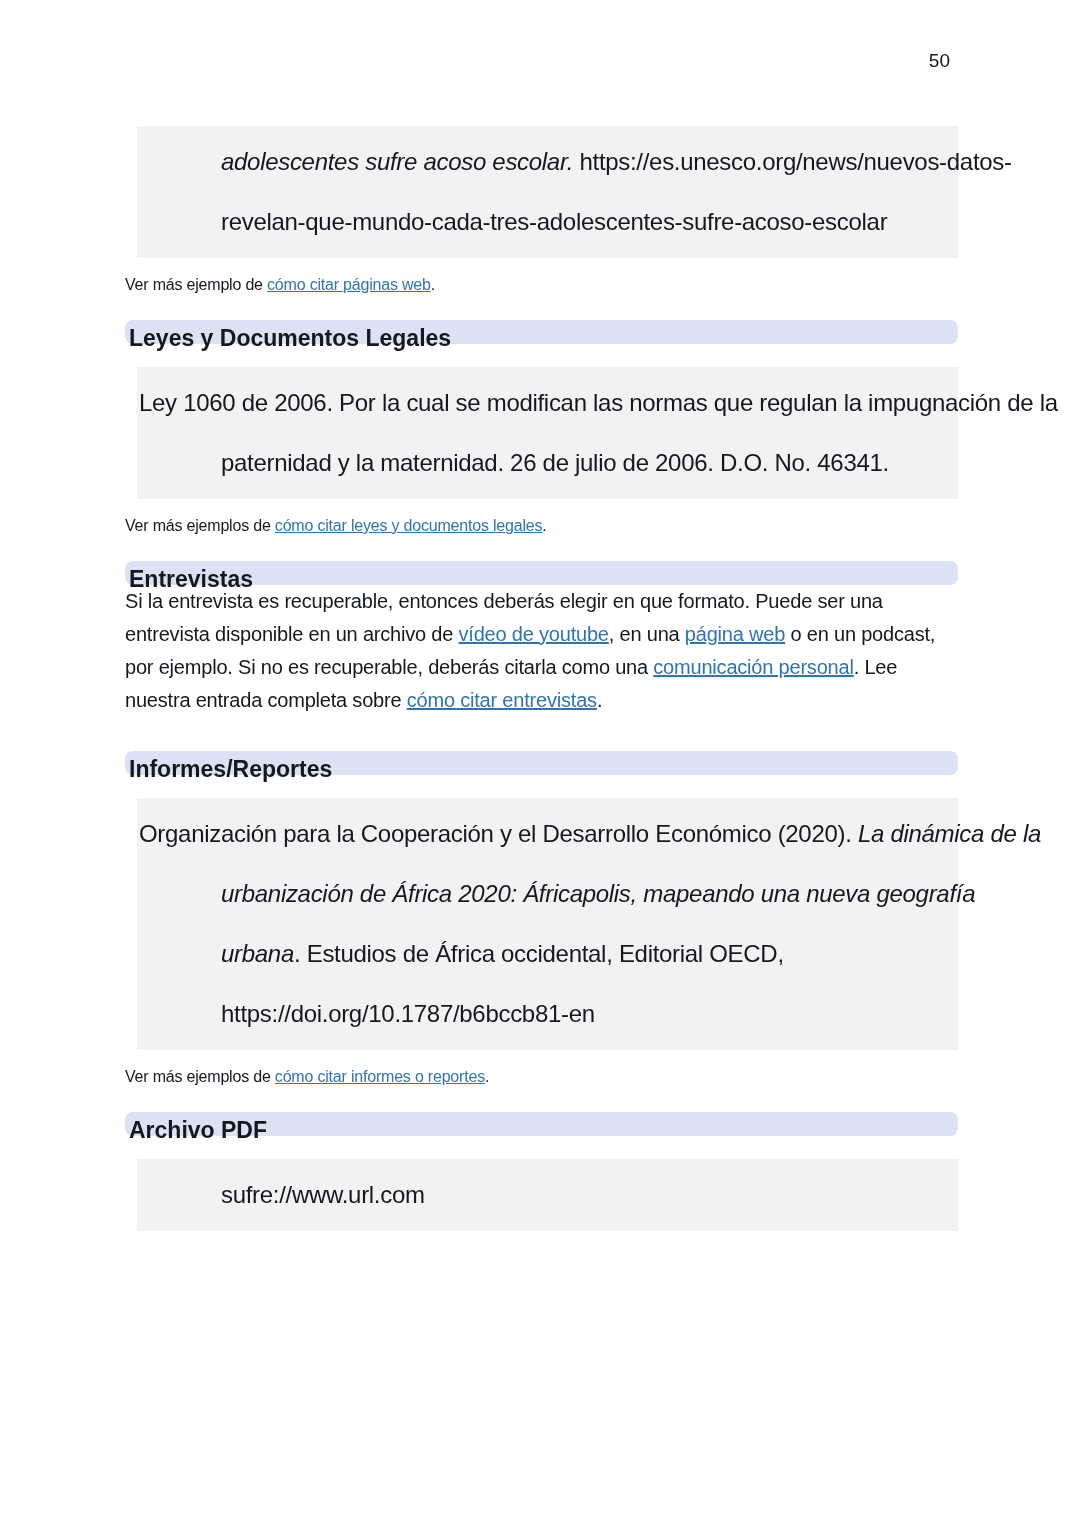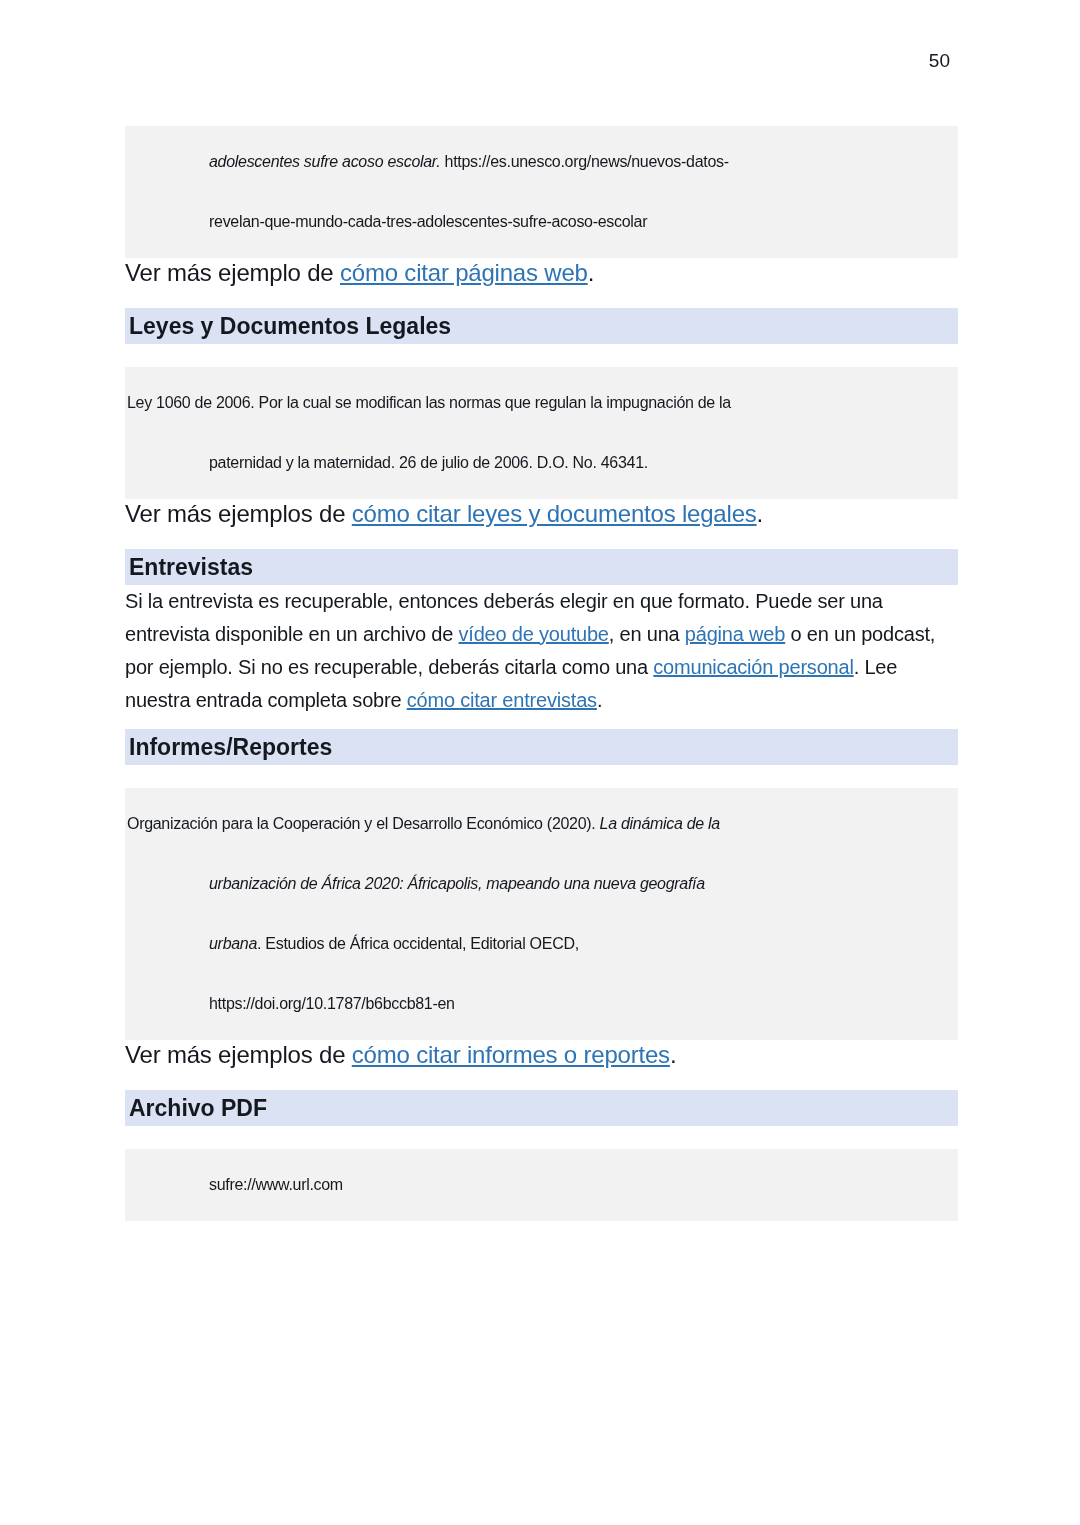--- a/index.html
+++ b/index.html
@@ -36,63 +36,66 @@
     left: 125px;
     top: 0;
     width: 833px;
     padding-top: 126px;
   }
 
   
   .citation-block {
     background: var(--citation_bg, #f2f2f2);
     padding: 6px 2px;
-    font-size: 16px;
+    font-size: 24px;
     letter-spacing: -0.3px;
+    margin-left: 12px;
   }
 
   .cit-line {
     line-height: 60px;
     white-space: nowrap;
   }
 
   .cit-line.indent {
     padding-left: 82px;
   }
 
   .cit-line em {
     font-style: italic;
   }
 
   
   .more {
-    font-size: 24px;
+    margin-top: 12px;
+    font-size: 16px;
     line-height: 30px;
     letter-spacing: -0.2px;
   }
 
   a {
     color: var(--link, #2e74b5);
     text-decoration: underline;
     cursor: pointer;
   }
 
   
   .section-heading {
     margin-top: 20px;
     background: var(--heading_bg, #dbe2f3);
     font-size: 23px;
     font-weight: bold;
     line-height: 36px;
-    height: 36px;
+    height: 24px;
     padding-left: 4px;
     color: var(--text, #15191f);
+    border-radius: 8px;
   }
 
-  .section-heading.tight { margin-top: 12px; }
+  .section-heading.tight { margin-top: 34px; }
 
   .body-par {
     font-size: 20px;
     line-height: 33px;
     letter-spacing: -0.2px;
   }
 
   .citation-block.spaced { margin-top: 23px; }
 </style>
 </head>

